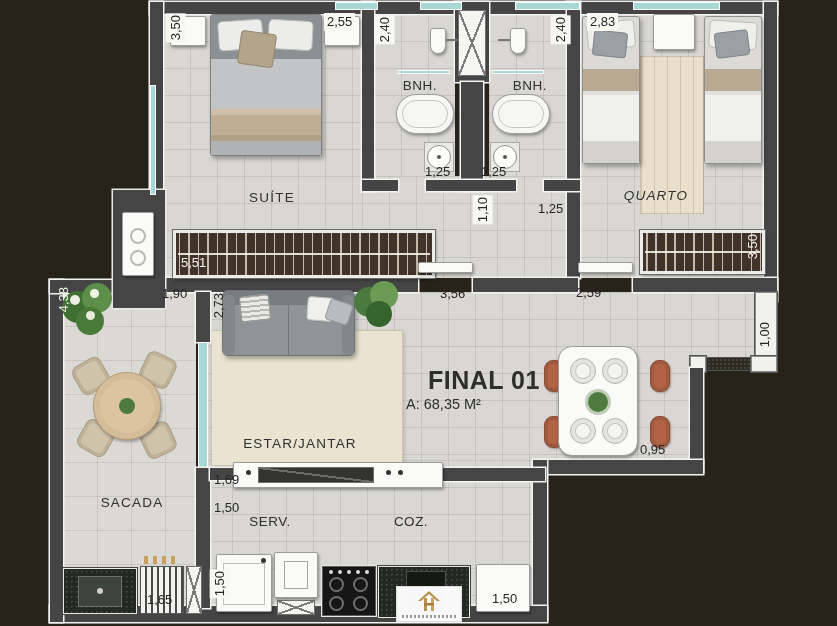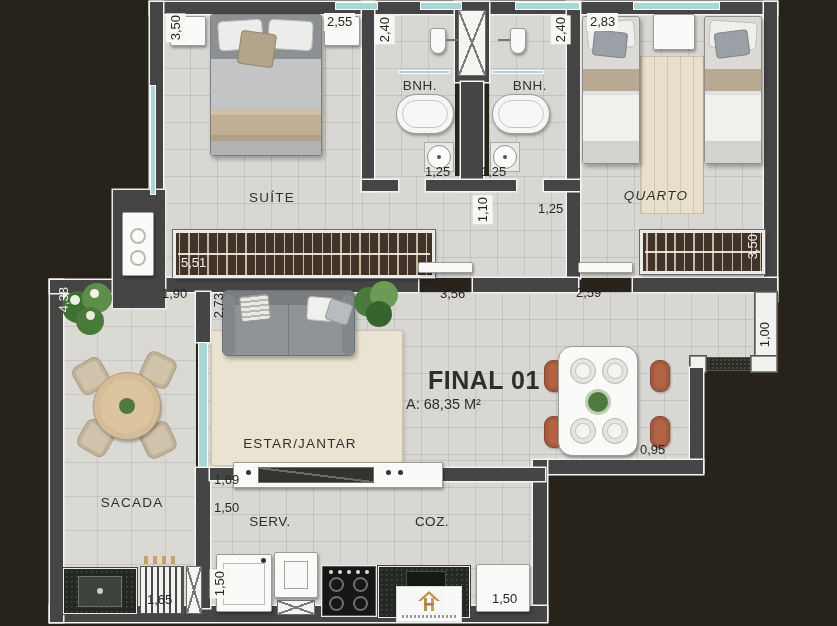--- a/index.html
+++ b/index.html
@@ -253,21 +253,21 @@
     <div style="position:relative;width:54px;height:3px;margin-top:3px;background:repeating-linear-gradient(90deg,#9a9a96 0 2px,transparent 2px 4px);"></div>
   </div>
 
   <div class="roomlabel" style="left:222px;top:190px;width:100px;">SUÍTE</div>
   <div class="roomlabel" style="left:396px;top:78px;width:48px;letter-spacing:.5px;">BNH.</div>
   <div class="roomlabel" style="left:506px;top:78px;width:48px;letter-spacing:.5px;">BNH.</div>
   <div class="roomlabel" style="left:606px;top:188px;width:100px;font-style:italic;">QUARTO</div>
   <div class="roomlabel" style="left:228px;top:436px;width:144px;">ESTAR/JANTAR</div>
   <div class="roomlabel" style="left:94px;top:495px;width:76px;">SACADA</div>
   <div class="roomlabel" style="left:240px;top:514px;width:60px;letter-spacing:.5px;">SERV.</div>
-  <div class="roomlabel" style="left:404px;top:514px;width:56px;letter-spacing:.5px;">COZ.</div>
+  <div class="roomlabel" style="left:383px;top:514px;width:56px;letter-spacing:.5px;">COZ.</div>
 
   <div class="title" style="left:404px;top:366px;width:130px;">FINAL 01</div>
   <div class="subtitle" style="left:406px;top:396px;width:130px;">A: 68,35 M²</div>
 
   <div class="dim v onwhite" style="left:167px;top:14px;">3,50</div>
   <div class="dim onwhite" style="left:325px;top:14px;">2,55</div>
   <div class="dim v onwhite" style="left:376px;top:16px;">2,40</div>
   <div class="dim v onwhite" style="left:552px;top:16px;">2,40</div>
   <div class="dim onwhite" style="left:588px;top:14px;">2,83</div>
   <div class="dim" style="left:425px;top:165px;">1,25</div>

